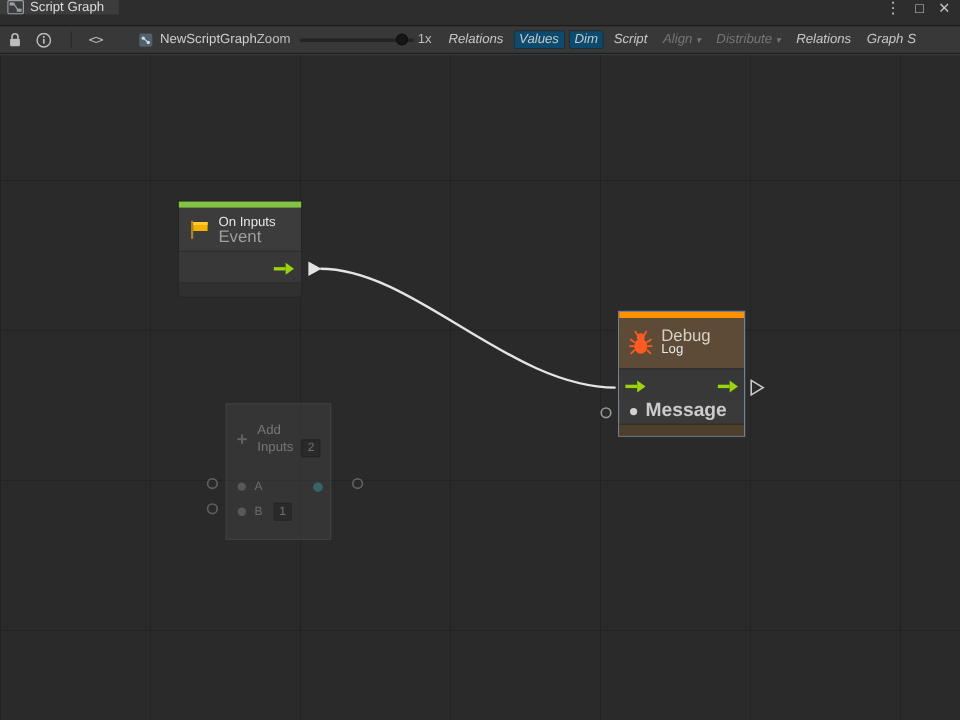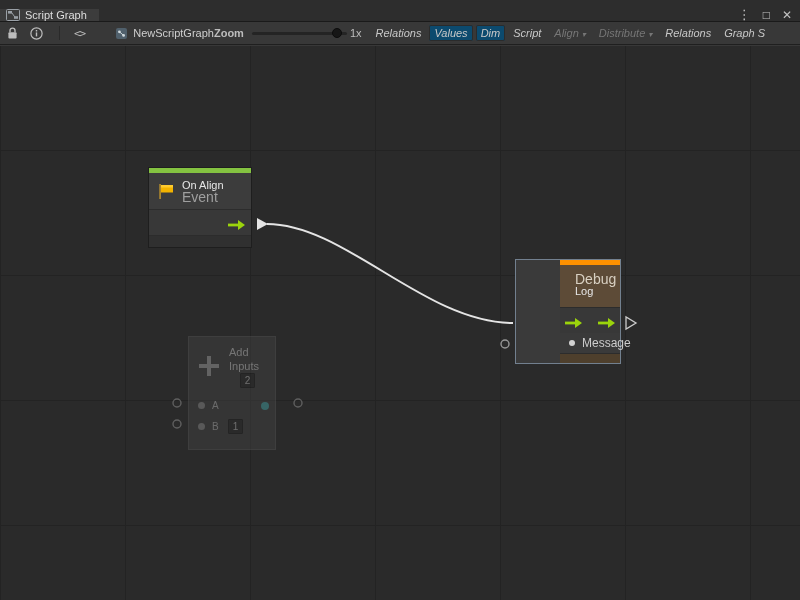--- a/index.html
+++ b/index.html
@@ -3,21 +3,21 @@
 <meta charset="utf-8">
 <style>
   * { box-sizing: border-box; margin: 0; padding: 0; }
   html, body { width: 800px; height: 600px; overflow: hidden; background: #222; }
   body { font-family: "Liberation Sans", sans-serif; }
   .app { position: relative; width: 800px; height: 600px; background: #383838; overflow: hidden; }
 
   
   .titlebar {
     position: absolute; top: 0; left: 0; width: 800px; height: 22px;
-    background: #2d2d2d; display: flex; align-items: flex-end;
+    background: #2d2d2d; display: flex; align-items: flex-start;
     border-bottom: 1px solid #1a1a1a;
   }
   .tab {
     display: flex; align-items: center; gap: 5px;
     padding: 0 12px 0 6px; background: #3c3c3c;
     font-size: 11px; color: #dedede;
   }
   .win-controls {
     margin-left: auto; display: flex; align-items: center; gap: 12px;
     padding-right: 8px; color: #c2c2c2; font-size: 12px;
@@ -28,21 +28,21 @@
   .toolbar {
     position: absolute; top: 22px; left: 0; width: 800px; height: 23px;
     background: #383838; border-bottom: 1px solid #1f1f1f;
     display: flex; align-items: center; font-size: 11px; color: #c8c8c8;
     white-space: nowrap; overflow: hidden; padding-left: 3px;
   }
   .tb-icon { display: inline-flex; align-items: center; justify-content: center; height: 20px; }
   .sep { width: 1px; height: 14px; background: #2a2a2a; margin: 0 6px; }
   .code-glyph { font-family: "DejaVu Sans Mono", monospace; font-size: 11px; color: #bbb; letter-spacing: -1px; }
   .graph-ref { display: flex; align-items: center; gap: 5px; margin-left: 30px; color: #cfcfcf; }
-  .zoom-label { color: #bdbdbd; font-weight: bold; }
+  .zoom-label { color: #bdbdbd; }
   .slider { position: relative; width: 95px; height: 12px; margin-left: 8px; }
   .slider .track { position: absolute; top: 5px; left: 0; width: 95px; height: 3px; background: #242424; border-radius: 2px; }
   .slider .knob { position: absolute; top: 1px; left: 80px; width: 10px; height: 10px; border-radius: 50%; background: #161616; border: 1px solid #0c0c0c; }
   .zoom-val { margin-left: 3px; color: #bdbdbd; }
   .tb-buttons { display: flex; align-items: center; gap: 3px; margin-left: 9px; }
   .tb-btn { padding: 2px 5px; color: #c8c8c8; border-radius: 2px; cursor: default; font-style: italic; }
   .tb-btn.active { background: #0c4a6e; box-shadow: inset 0 0 0 1px #2b2b2b; }
   .tb-btn.disabled { color: #767676; }
   .dd { font-size: 8px; margin-left: 3px; }
 
@@ -68,37 +68,37 @@
   .nfooter { border-top: 1px solid #2c2c2c; background: #303030; }
 
   
   .node-onstart { left: 148px; top: 121px; width: 104px; }
   .node-onstart .strip { background: #84c341; }
   .node-onstart .prow { height: 26px; }
   .node-onstart .arrow-out { position: absolute; right: 6px; top: 7px; }
   .node-onstart .nfooter { height: 12px; }
 
   
-  .node-debug { left: 515px; top: 213px; width: 106px; border: 1px solid #72808f; background: #3a3a3a; padding-left: 44px; }
+  .node-debug { left: 515px; top: 213px; width: 106px; border: 1px solid #72808f; background: #3a3a3a; }
   .node-debug .strip { background: #ff9100; }
   .node-debug .nheader { background: #5d4b37; height: 42px; }
   .node-debug .nsub { color: #d8d0c2; }
   .node-debug .prow { height: 26px; }
   .node-debug .arrow-in { position: absolute; left: 5px; top: 7px; }
   .node-debug .arrow-out { position: absolute; right: 5px; top: 7px; }
   .msg-row { display: flex; align-items: center; gap: 7px; height: 20px; padding: 0 9px; }
   .msg-dot { width: 6px; height: 6px; border-radius: 50%; background: #d2d2d2; flex: 0 0 auto; }
-  .msg-label { font-size: 12px; color: #cccccc; }
+  .msg-label { font-size: 16px; color: #cccccc; font-weight: bold; }
   .node-debug .nfooter { height: 10px; background: #4e3f2c; }
 
   
   .node-ghost { left: 188px; top: 290px; width: 88px; opacity: 0.42; background: #454545; border: 1px solid #5a5a5a; }
   .ghost-header { display: flex; align-items: center; gap: 8px; padding: 9px 8px; height: 58px; }
   .ghost-title { font-size: 11px; color: #dcdcdc; line-height: 14px; }
-  .ghost-sub-line { display: flex; align-items: center; font-size: 11px; color: #dcdcdc; line-height: 14px; flex-direction: column; }
+  .ghost-sub-line { display: flex; align-items: center; font-size: 11px; color: #dcdcdc; line-height: 14px; }
   .mini-box { margin-left: 7px; background: #2b2b2b; border: 1px solid #1c1c1c; color: #cccccc; font-size: 10px; padding: 0 4px; line-height: 13px; border-radius: 1px; }
   .ghost-row { position: relative; display: flex; align-items: center; gap: 7px; height: 21px; padding: 0 9px; font-size: 10px; color: #c4c4c4; }
   .row-dot { width: 7px; height: 7px; border-radius: 50%; background: #9a9a9a; flex: 0 0 auto; }
   .teal-dot { position: absolute; right: 6px; top: 7px; width: 8px; height: 8px; border-radius: 50%; background: #49b8ba; }
   .ghost-pad { height: 12px; }
 </style>
 </head>
 <body>
 
 <div class="app">
@@ -183,21 +183,21 @@
 
     <div class="node node-onstart">
       <div class="strip"></div>
       <div class="nheader">
         <svg width="18" height="17" viewBox="0 0 18 17">
           <rect x="2.2" y="1" width="1.8" height="15" fill="#a9842e"></rect>
           <path d="M4 2 L16 2 L16 9.5 L4 9.5 Z" fill="#f3b300"></path>
           <path d="M4 2 L16 2 L16 4.5 L4 4.5 Z" fill="#ffcb2e"></path>
         </svg>
         <div>
-          <div class="ntitle">On Align</div>
+          <div class="ntitle">On Inputs</div>
           <div class="nsub">Event</div>
         </div>
       </div>
       <div class="prow">
         <span class="arrow-out">
           <svg width="17" height="12" viewBox="0 0 17 12">
             <rect x="0" y="4.6" width="10" height="2.8" fill="#9bd40c"></rect>
             <path d="M10 1 L17 6 L10 11 Z" fill="#9bd40c"></path>
           </svg>
         </span>

